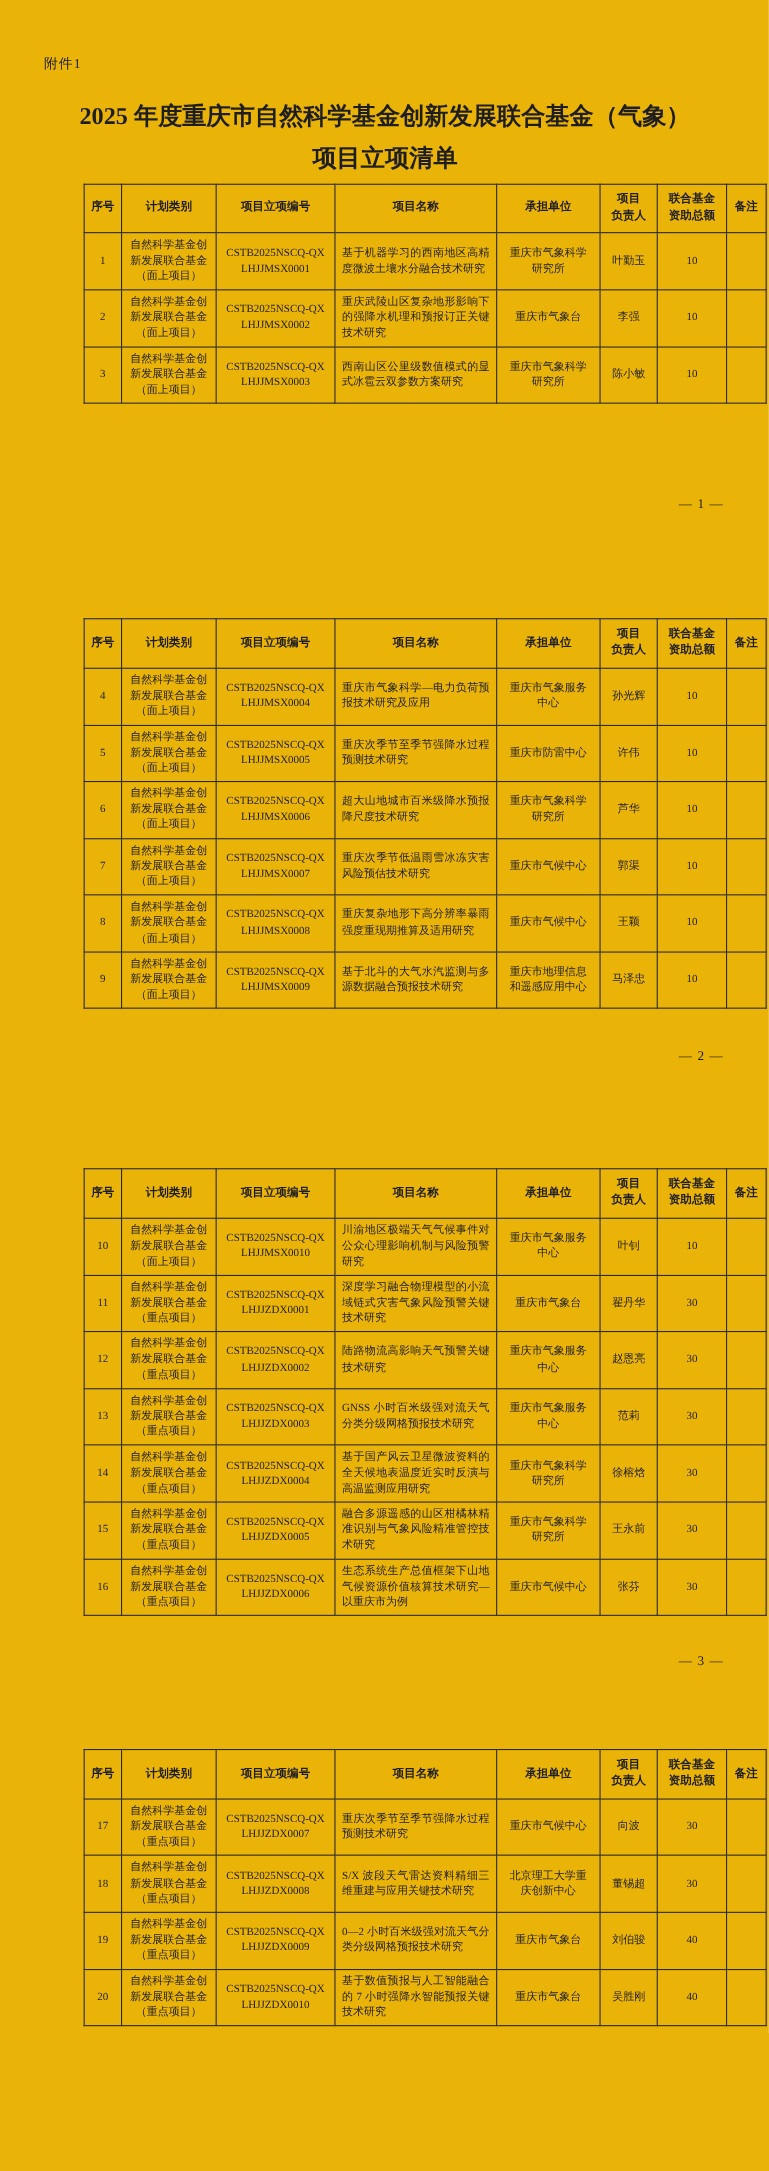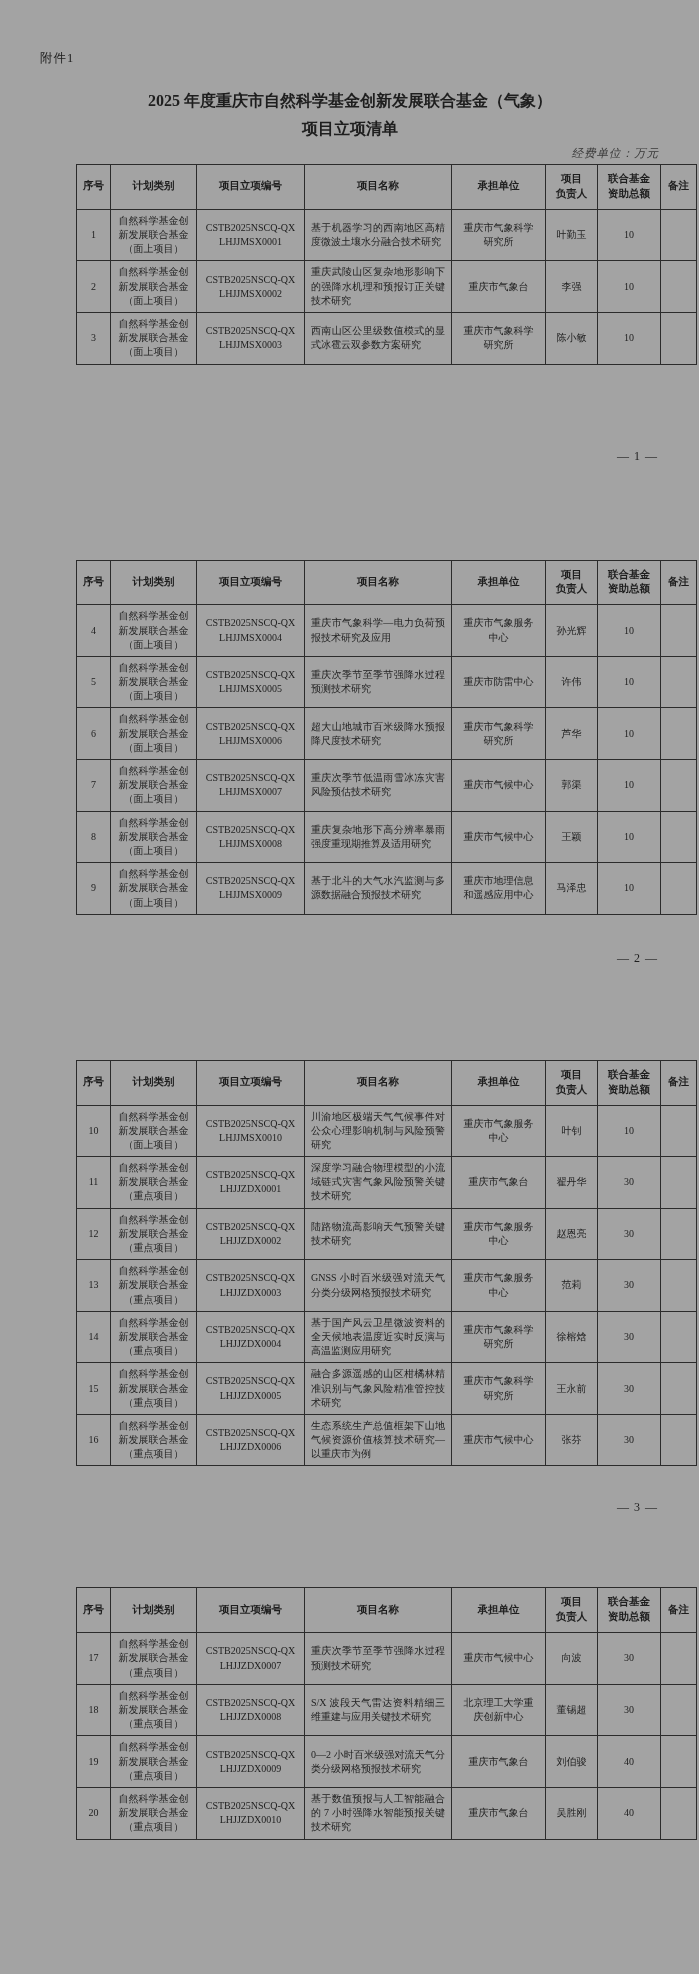--- a/index.html
+++ b/index.html
@@ -1,32 +1,32 @@
 <!DOCTYPE html>
 <html lang="zh"><head>
 <meta charset="utf-8">
 <style>
   html,body { margin:0; padding:0; background:#ffffff; }
   .page {
     position:relative;
     width:699px; height:1974px;
     margin:0 auto;
-    background:#a3a3a3;
+    background:#eab308;
     color:#1e1e1e;
     font-family:"Liberation Serif","DejaVu Serif",serif;
     box-sizing:border-box;
     padding:50px 39px 20px 40px;
     overflow:hidden;
   }
   .attachment { font-size:12.5px; letter-spacing:1px; }
   .doc-title {
     margin:20px 0 4px 0;
     text-align:center;
     font-weight:bold;
-    font-size:16px;
+    font-size:22px;
     line-height:1.72;
   }
   .unit-note {
     text-align:right;
     font-style:italic;
     font-size:11.5px;
     color:#3a3a3a;
     margin:2px 1px 3px 0;
     letter-spacing:1px;
   }
@@ -74,21 +74,20 @@
 </style>
 </head>
 <body>
 
 <div class="page">
   <div class="attachment">附件1</div>
   <div class="doc-title">
     <span>2025 年度重庆市自然科学基金创新发展联合基金（气象）</span><br>
     <span>项目立项清单</span>
   </div>
-  <div class="unit-note">经费单位：万元</div>
   <div>
       <div class="section section-1">
         <table class="doc-table">
           <colgroup>
             <col style="width: 34px;">
             <col style="width: 86px;">
             <col style="width: 108px;">
             <col style="width: 147px;">
             <col style="width: 94px;">
             <col style="width: 52px;">

